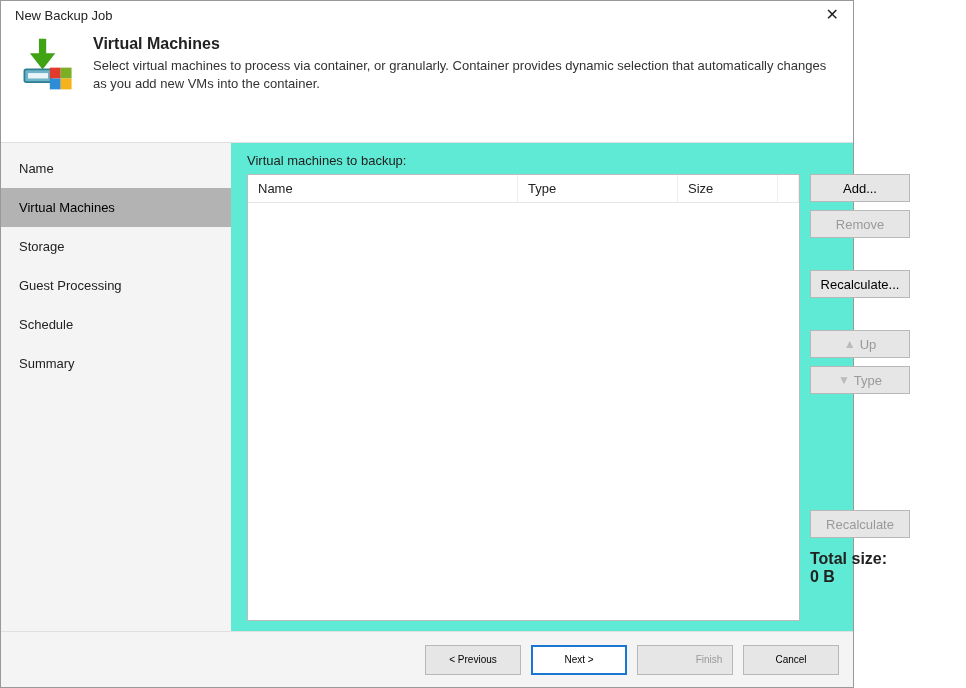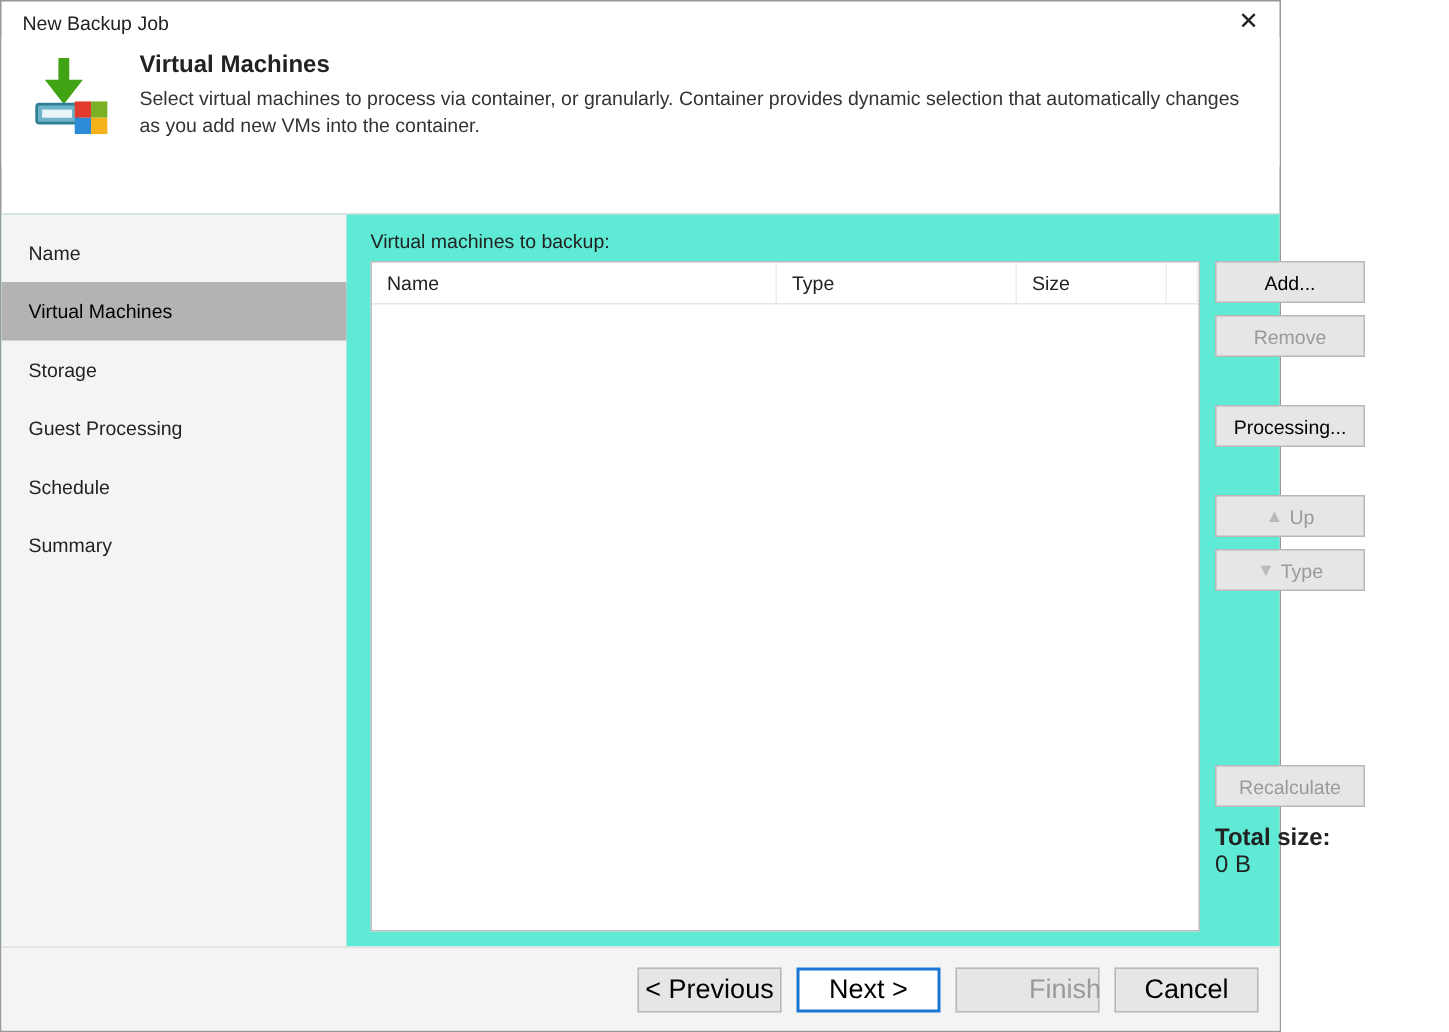--- a/index.html
+++ b/index.html
@@ -117,38 +117,38 @@
   gap: 4px;
   padding: 0 4px;
 }
 .btn.disabled { color: #9a9a9a; cursor: default; }
 .btn .arrow-shape { font-size: 12px; color: #777; }
 .btn.disabled .arrow-shape { color: #bbb; }
 .small-gap { height: 16px; }
 .big-gap { height: 100px; }
 
 .total-size { font-size: 16px; font-weight: 700; margin-top: 4px; }
-.total-size .val { display: block; font-weight: 400; }
+.total-size .val { display: block; font-weight: 700; }
 
 .footer {
   height: 56px;
   border-top: 1px solid #e0e0e0;
   display: flex;
   align-items: center;
   justify-content: flex-end;
   gap: 10px;
   padding: 0 14px;
   background: #f4f4f4;
 }
 .footer .fbtn {
   width: 96px;
   height: 30px;
   border: 1px solid #b8b8b8;
   background: #e6e6e6;
-  font-size: 18px;
+  font-size: 10px;
   cursor: pointer;
 }
 .footer .fbtn.default { background: #fff; border: 2px solid #1976d2; }
 .footer .fbtn.disabled { color: #9a9a9a; cursor: default; padding-left: 48px; }
 </style>
 </head>
 <body>
 
 <div class="window">
   <div class="titlebar">
@@ -194,21 +194,21 @@
             <div class="col-size">Size</div>
             <div class="col-rest"></div>
           </div>
           <div class="tbl-body"></div>
         </div>
 
         <div class="side-buttons">
           <button class="btn">Add...</button>
           <button class="btn disabled">Remove</button>
           <div class="small-gap"></div>
-          <button class="btn">Processing...</button>
+          <button class="btn">Recalculate...</button>
           <div class="small-gap"></div>
           <button class="btn disabled">
             <span class="arrow-shape">▲</span>
             <span>Up</span>
           </button>
           <button class="btn disabled">
             <span class="arrow-shape">▼</span>
             <span>Type</span>
           </button>
           <div class="big-gap"></div>

